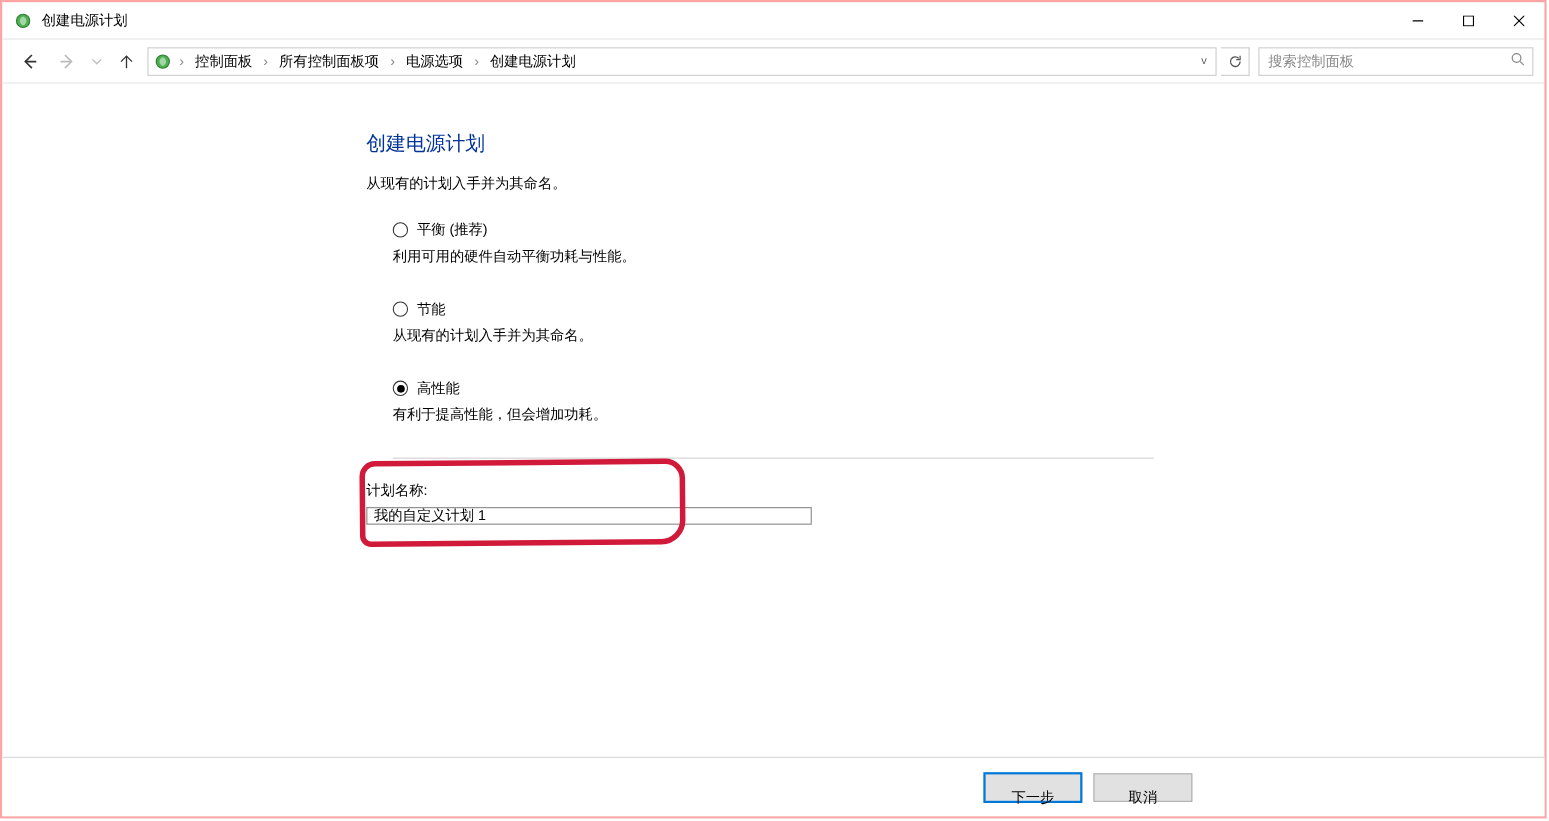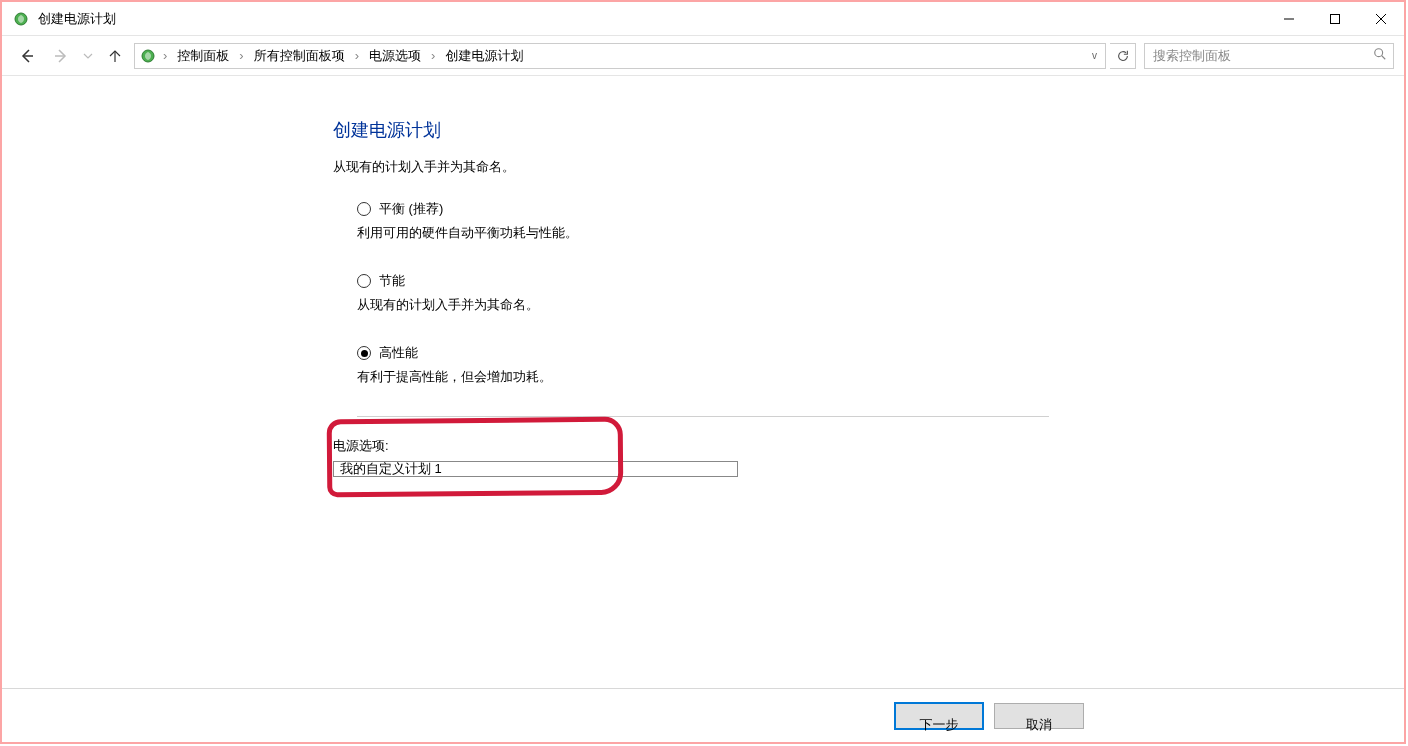--- a/index.html
+++ b/index.html
@@ -343,21 +343,21 @@
           <span class="opt-label">高性能</span>
         </div>
         <div class="opt-desc">有利于提高性能，但会增加功耗。</div>
       </div>
 
       <div class="hl"></div>
 
       <hr class="divider">
 
       <div>
-        <div class="plan-name-label">电源选项:</div>
+        <div class="plan-name-label">计划名称:</div>
         <input class="plan-name-input" type="text" value="我的自定义计划 1" style="">
       </div>
     </div>
   </div>
 
   <div class="footer">
     <button class="btn primary">下一步</button>
     <button class="btn">取消</button>
   </div>
 

